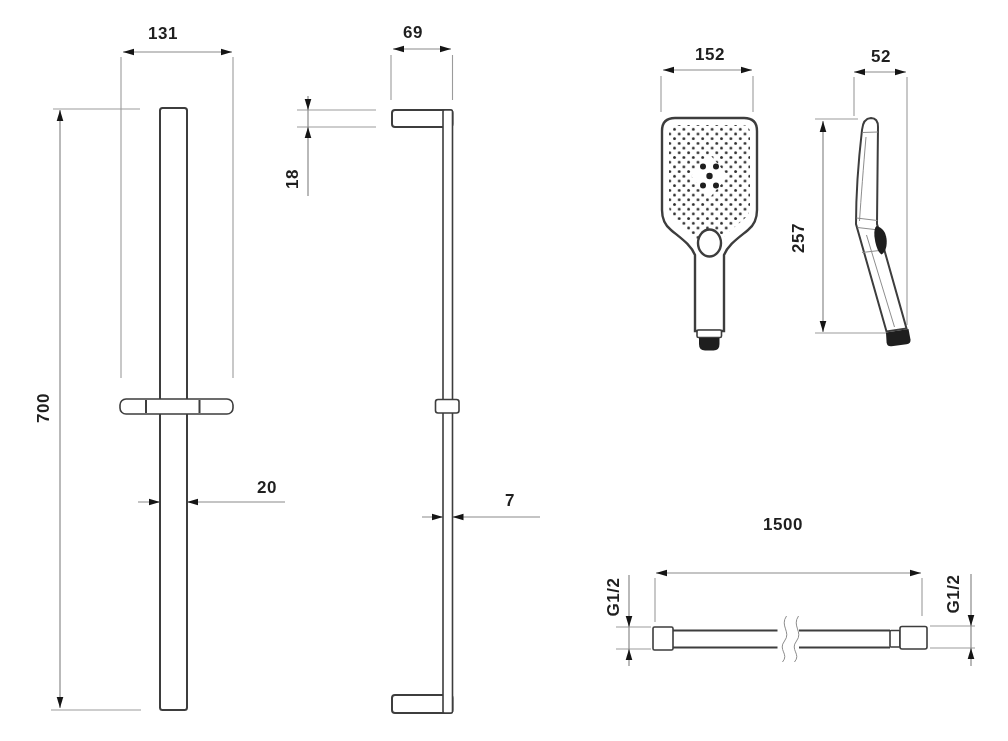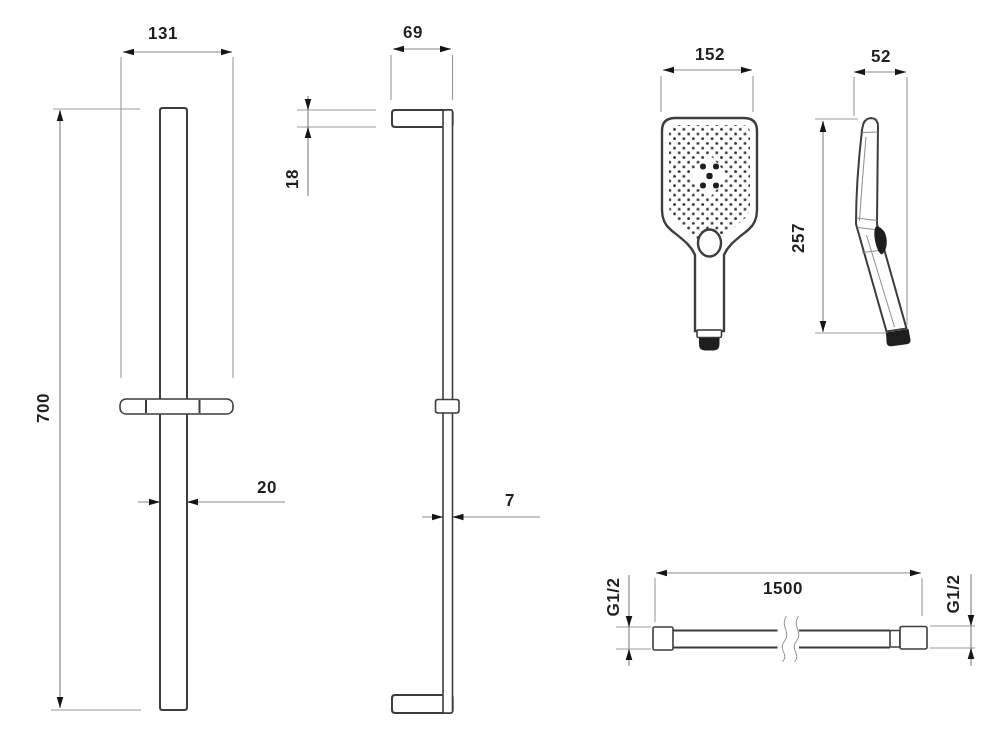--- a/index.html
+++ b/index.html
@@ -189,17 +189,17 @@
 
   <div class="dim-label" style="left:413px;top:32px">69</div>
   <div class="dim-label rot" style="left:292px;top:179px">18</div>
   <div class="dim-label" style="left:510px;top:500px">7</div>
 
   <div class="dim-label" style="left:710px;top:54px">152</div>
 
   <div class="dim-label" style="left:881px;top:56px">52</div>
   <div class="dim-label rot" style="left:798px;top:238px">257</div>
 
-  <div class="dim-label" style="left:783px;top:588px">1500</div>
+  <div class="dim-label" style="left:783px;top:524px">1500</div>
   <div class="dim-label rot" style="left:613px;top:597px">G1/2</div>
   <div class="dim-label rot" style="left:953px;top:594px">G1/2</div>
 
 </div>
 
 </body></html>

